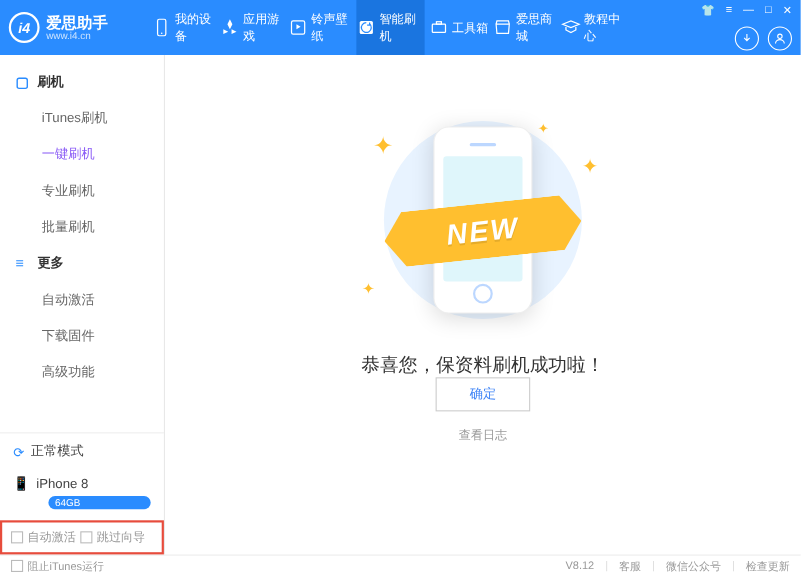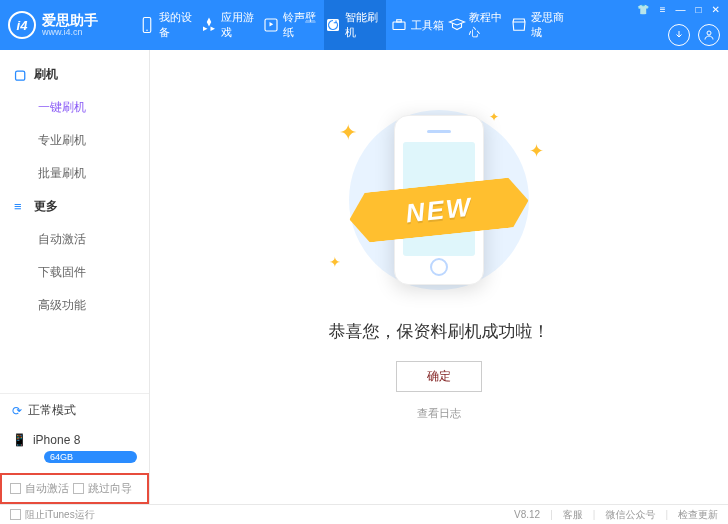--- a/index.html
+++ b/index.html
@@ -51,21 +51,21 @@
 .phone::after { content: ""; position: absolute; bottom: 8px; left: 50%; transform: translateX(-50%); width: 14px; height: 14px; border: 2px solid #bcd7ff; border-radius: 50%; }
 .phone-screen { position: absolute; top: 26px; left: 8px; right: 8px; bottom: 28px; background: #dff6fb; border-radius: 3px; }
 .ribbon { position: absolute; z-index: 3; width: 180px; height: 50px; background: #ffbf2f; top: 85px; left: 40px; transform: rotate(-6deg); display: flex; align-items: center; justify-content: center; color: #fff; font-size: 26px; font-weight: 900; letter-spacing: 2px; font-style: italic; clip-path: polygon(0 50%, 10% 0, 90% 0, 100% 50%, 90% 100%, 10% 100%); text-shadow: 0 2px 0 rgba(0,0,0,0.1); }
 .star { position: absolute; color: #ffbf2f; z-index: 1; }
 .s1 { top: 20px; left: 30px; font-size: 22px; }
 .s2 { top: 40px; right: 25px; font-size: 18px; }
 .s3 { bottom: 30px; left: 20px; font-size: 14px; }
 .s4 { top: 10px; right: 70px; font-size: 12px; }
 
 .success-text { margin-top: 20px; font-size: 17px; color: #333; }
-.ok-btn { margin-top: 18px; padding: 6px 30px; border: 1px solid #ccc; background: #fff; font-size: 12px; color: #7f1d1d; cursor: pointer; }
+.ok-btn { padding: 6px 30px; border: 1px solid #ccc; background: #fff; font-size: 12px; color: #3b82f6; cursor: pointer; }
 .log-link { margin-top: 14px; font-size: 11px; color: #999; cursor: pointer; }
 
 .footer { height: 20px; border-top: 1px solid #e8e8e8; display: flex; align-items: center; padding: 0 10px; font-size: 10px; color: #999; justify-content: space-between; }
 .footer-left { display: flex; align-items: center; gap: 4px; }
 .footer-right { display: flex; gap: 10px; align-items: center; }
 .footer-right span { cursor: pointer; }
 .sep { color: #ddd; }
 </style>
 </head>
 <body>
@@ -119,32 +119,32 @@
           <svg viewBox="0 0 24 24">
             <rect x="4" y="8" width="16" height="10" rx="1" fill="none" stroke="#fff" stroke-width="1.5"></rect>
             <rect x="9" y="5" width="6" height="3" fill="none" stroke="#fff" stroke-width="1.5"></rect>
           </svg>
         </span>
       <span>工具箱</span>
     </div>
     <div class="nav-item">
       <span class="nav-icon">
           <svg viewBox="0 0 24 24">
+            <path d="M4 8h16l-1 11H5z M4 8l1-4h14l1 4" fill="none" stroke="#fff" stroke-width="1.5"></path>
+          </svg>
+        </span>
+      <span>爱思商城</span>
+    </div>
+    <div class="nav-item">
+      <span class="nav-icon">
+          <svg viewBox="0 0 24 24">
             <path d="M2 8l10-4 10 4-10 4z M6 10v5l6 3 6-3v-5" fill="none" stroke="#fff" stroke-width="1.5"></path>
           </svg>
         </span>
       <span>教程中心</span>
-    </div>
-    <div class="nav-item">
-      <span class="nav-icon">
-          <svg viewBox="0 0 24 24">
-            <path d="M4 8h16l-1 11H5z M4 8l1-4h14l1 4" fill="none" stroke="#fff" stroke-width="1.5"></path>
-          </svg>
-        </span>
-      <span>爱思商城</span>
     </div>
   </div>
   <div class="header-right">
     <div class="win-controls">
       <span>👕</span>
       <span>≡</span>
       <span>—</span>
       <span>□</span>
       <span>✕</span>
     </div>
@@ -164,20 +164,21 @@
   </div>
 </div>
 
 <div class="body-area">
   <div class="sidebar">
     <div class="sidebar-scroll">
       <div class="group-header">
         <span class="gicon">▢</span>
         <span>刷机</span>
       </div>
+      <div class="sidebar-item">iTunes刷机</div>
       <div class="sidebar-item active">一键刷机</div>
       <div class="sidebar-item">专业刷机</div>
       <div class="sidebar-item">批量刷机</div>
 
       <div class="group-header">
         <span class="gicon">≡</span>
         <span>更多</span>
       </div>
       <div class="sidebar-item">自动激活</div>
       <div class="sidebar-item">下载固件</div>

